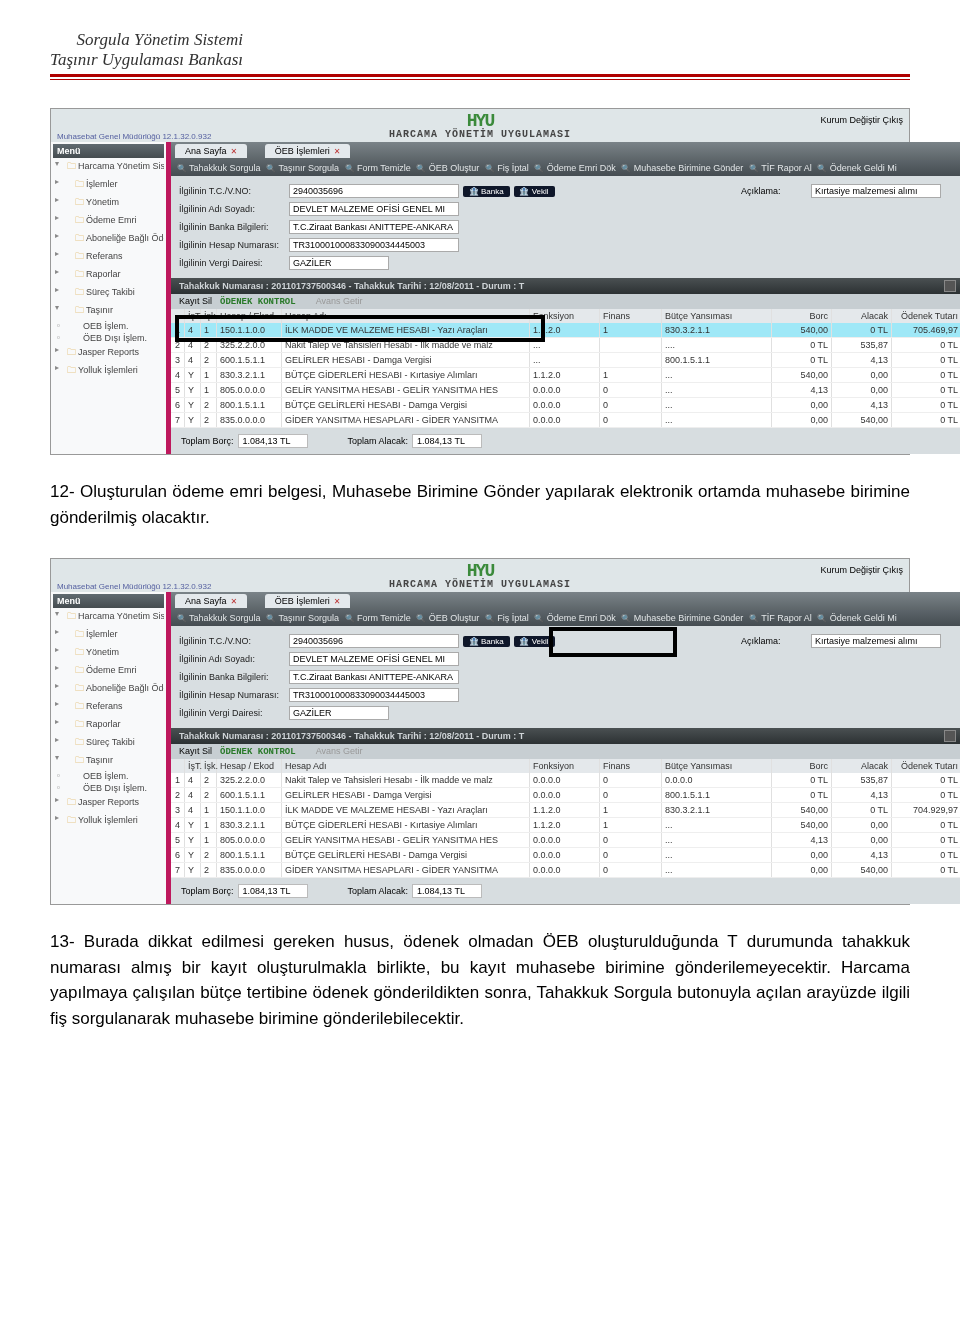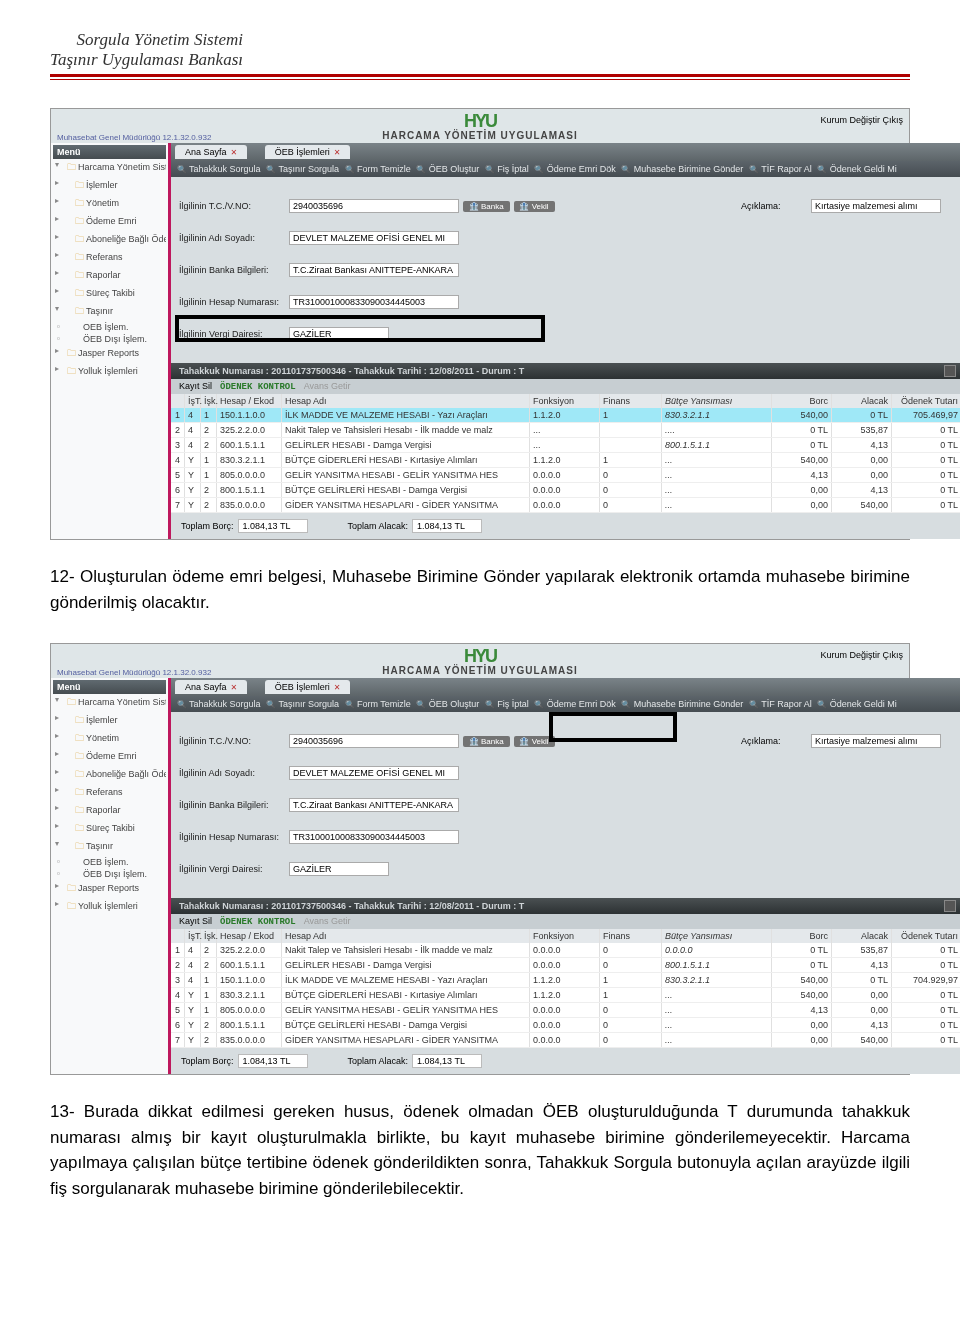--- a/index.html
+++ b/index.html
@@ -5,62 +5,62 @@
   * { box-sizing: border-box; margin: 0; padding: 0; }
   body { font-family: Georgia, 'Times New Roman', serif; background: #fff; width: 960px; }
   .page { padding: 30px 50px 50px 50px; }
   .doc-header { display: flex; justify-content: space-between; font-style: italic; font-size: 17px; color: #333; margin-bottom: 4px; }
   .doc-header .right { text-align: right; }
   .hr-red { height: 3px; background: #b00000; margin: 2px 0 2px 0; }
   .hr-thin { height: 1px; background: #b00000; margin-bottom: 28px; }
   .shot { border: 1px solid #999; background: #e8edf0; margin-bottom: 24px; font-family: Tahoma, Arial, sans-serif; font-style: normal; font-size: 9px; }
   .shot-version { font-size: 8px; color: #5560a0; padding: 1px 4px; }
   .shot-logo-row { text-align: center; padding: 2px 0; background: #dfe6e8; position: relative; }
-  .shot-logo-row .hyu { font-family: Liberation Sans, sans-serif; display: inline-block; }
+  .shot-logo-row .hyu { font-family: Liberation Mono, monospace; display: inline-block; }
   .shot-logo-row .hyu .h { font-size: 18px; font-weight: bold; color: #3b8a3b; letter-spacing: -2px; }
   .shot-logo-row .hyu .sub { font-size: 10px; color: #444; font-weight: bold; letter-spacing: 1px; display: block; margin-top: -2px; }
   .shot-body { display: flex; }
-  .tree { width: 120px; background: #f8f9fa; border-right: 3px solid #be185d; padding: 2px; }
+  .tree { width: 120px; background: #f8f9fa; border-right: 5px solid #be185d; padding: 2px; }
   .menu-hdr { background: linear-gradient(#606a70,#454c50); color: #fff; font-size: 9px; padding: 2px 4px; font-weight: bold; }
   .tree-item { font-size: 9px; padding: 1px 0 1px 14px; color: #444; position: relative; white-space: nowrap; overflow: hidden; }
   .tree-item.folder::before { content: "▸"; position: absolute; left: 2px; color: #888; font-size: 8px; top: 1px;}
   .tree-item.folder .ficon::before { content: "🗀"; font-size: 9px; margin-right: 2px; color: #d8a030; }
   .tree-item.file::before { content: "▫"; position: absolute; left: 4px; color: #888; font-size: 8px;}
   .tree-item.expanded::before { content: "▾"; }
   .main { flex: 1; background: #eef2f4; }
   .tabrow { background: linear-gradient(#7a8388,#5d6569); padding: 2px 4px; }
   .tab { display: inline-block; background: #e4e9ec; font-size: 9px; padding: 2px 10px; border-radius: 3px 3px 0 0; margin-right: 15px; }
   .tab .x { margin-left: 4px; color: #b33; font-size: 8px; }
   .toolbar { background: linear-gradient(#5c646a,#454c51); padding: 3px 6px; display: flex; flex-wrap: wrap; gap: 6px; }
   .tbtn { color: #e3e6e8; font-size: 9px; display: inline-flex; align-items: center; gap: 2px; }
   .tbtn::before { content: "🔍"; font-size: 8px; opacity: .7; }
   .form-area { padding: 4px 8px; background: #d8dee1; }
-  .form-row { display: flex; align-items: center; margin: 18px 0; }
+  .form-row { display: flex; align-items: center; margin: 4px 0; }
   .form-label { width: 110px; font-size: 9px; color: #222; }
   .form-input { background: #fff; border: 1px solid #aaa; font-size: 9px; padding: 1px 3px; width: 170px; height: 14px; }
-  .chip { background: #737373; color: #fff; font-size: 8px; padding: 1px 6px; border-radius: 2px; margin-left: 4px; display: inline-flex; align-items: center; }
+  .chip { background: #0f172a; color: #fff; font-size: 8px; padding: 1px 6px; border-radius: 2px; margin-left: 4px; display: inline-flex; align-items: center; }
   .chip::before { content: "🏦"; font-size: 8px; margin-right: 2px; }
   .acik-col { position: absolute; left: 570px; font-size: 9px; }
   .tahakkuk-bar { background: linear-gradient(#4a5052,#2c3133); color: #cfd4d7; font-size: 9px; font-weight: bold; padding: 3px 8px; position: relative; }
   .tahakkuk-bar .sq { position: absolute; right: 6px; top: 2px; width: 12px; height: 12px; border: 1px solid #888; background: #555; }
   .kayit-bar { background: #c7ced2; padding: 2px 8px; font-size: 9px; }
   .kayit-bar .ok { color: #2a7a2a; font-weight: bold; margin-left: 8px; font-family: Liberation Mono, monospace; }
-  .kayit-bar .ag { color: #999; margin-left: 8px; }
+  .kayit-bar .ag { color: #999; margin-left: 20px; }
   .tbl { background: #fff; font-size: 9px; }
   .th-row { background: #e4e8eb; display: flex; font-weight: normal; color: #333; }
   .th-row > div, .td-row > div { padding: 2px 3px; border-right: 1px solid #e0e0e0; }
   .td-row { display: flex; border-bottom: 1px solid #eee; color: #333; }
   .td-row.hl { background: #9fe8f7; }
   .c-n { width: 14px; text-align: center; }
   .c-is { width: 16px; }
   .c-he { width: 65px; }
   .c-ha { width: 248px; white-space: nowrap; overflow: hidden; }
   .c-fo { width: 70px; }
   .c-fi { width: 62px; }
-  .c-by { width: 110px; font-style: italic; }
+  .c-by { width: 110px; }
   .c-bo { width: 60px; text-align: right; }
   .c-al { width: 60px; text-align: right; }
   .c-ot { width: 70px; text-align: right; }
   .tot-row { background: #d7dde0; padding: 6px 10px; font-size: 9px; display: flex; gap: 40px; }
   .tot-row .v { background: #fff; border: 1px solid #bbb; padding: 1px 4px; display: inline-block; min-width: 70px; margin-left: 4px; }
   .body-text { font-family: Liberation Sans, sans-serif; font-size: 17px; line-height: 1.5; margin: 18px 0 28px 0; text-align: justify; }
   .highlight-box2 { position: relative; }
   .highlight-rect { position: absolute; border: 4px solid #000; z-index: 10; pointer-events: none; }
 </style>
 </head>

